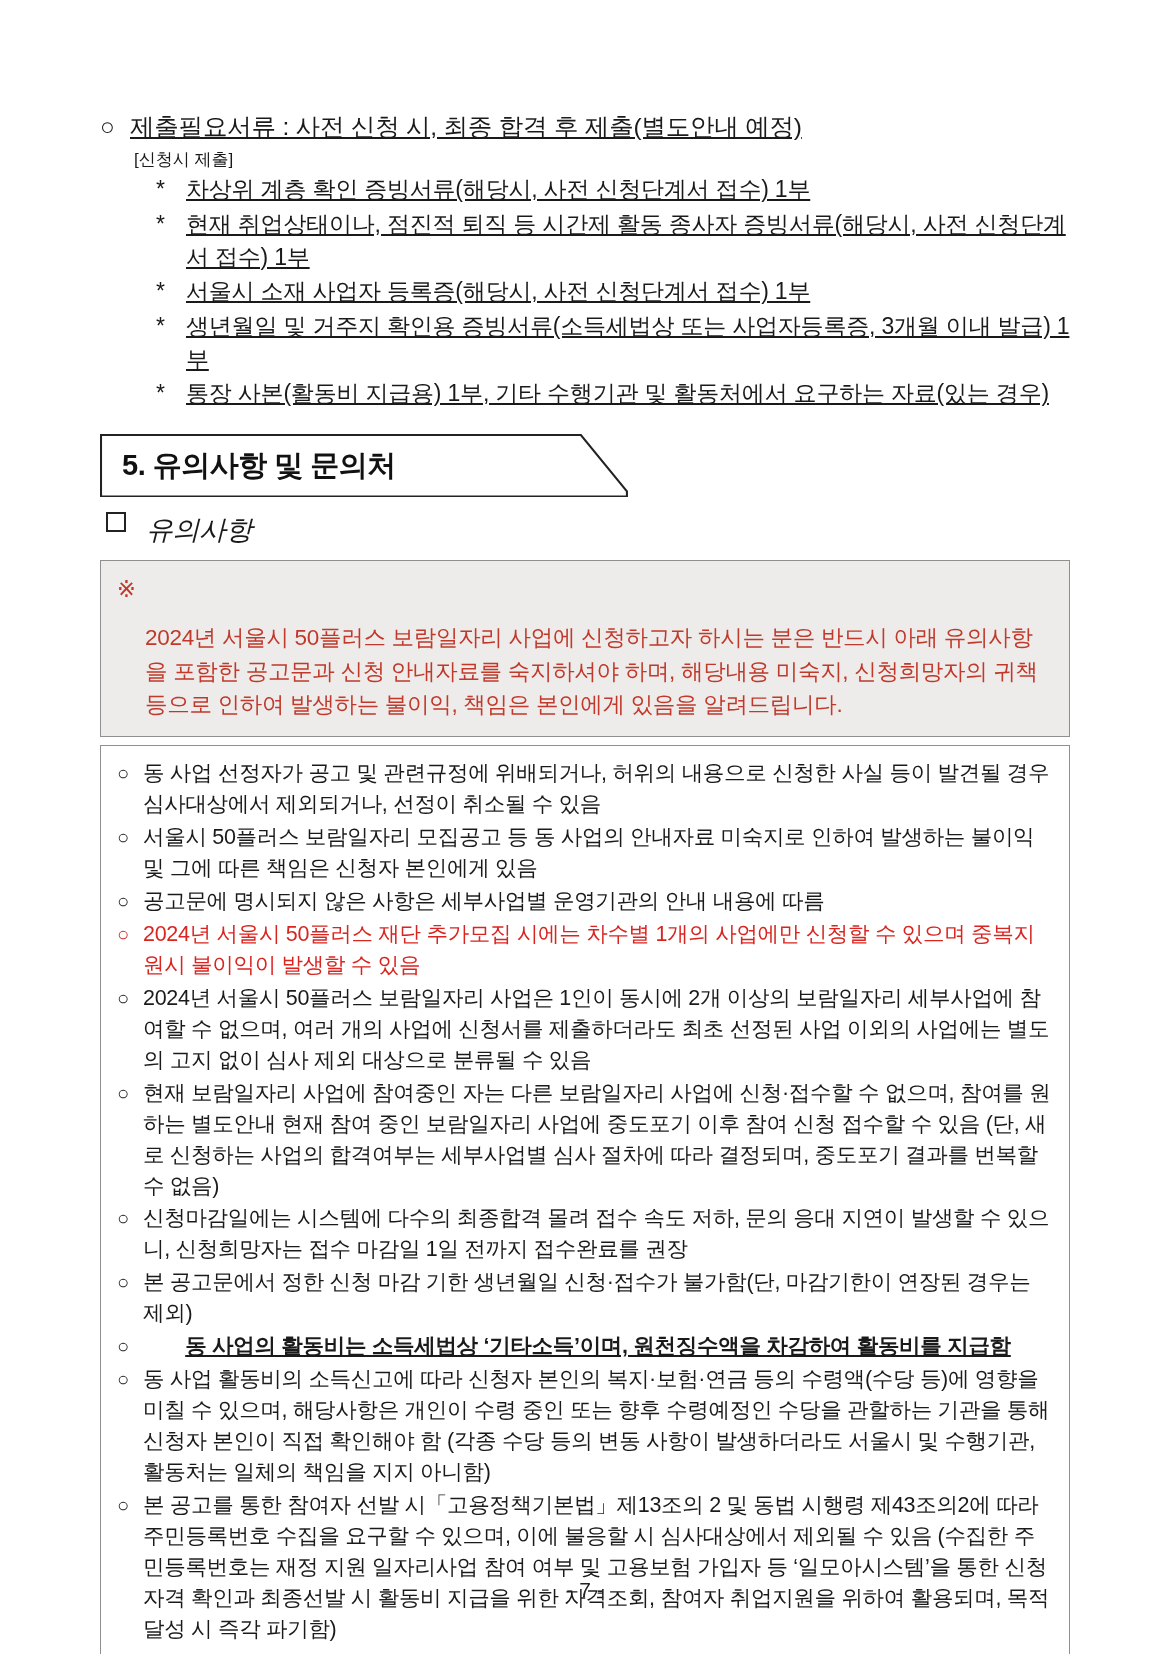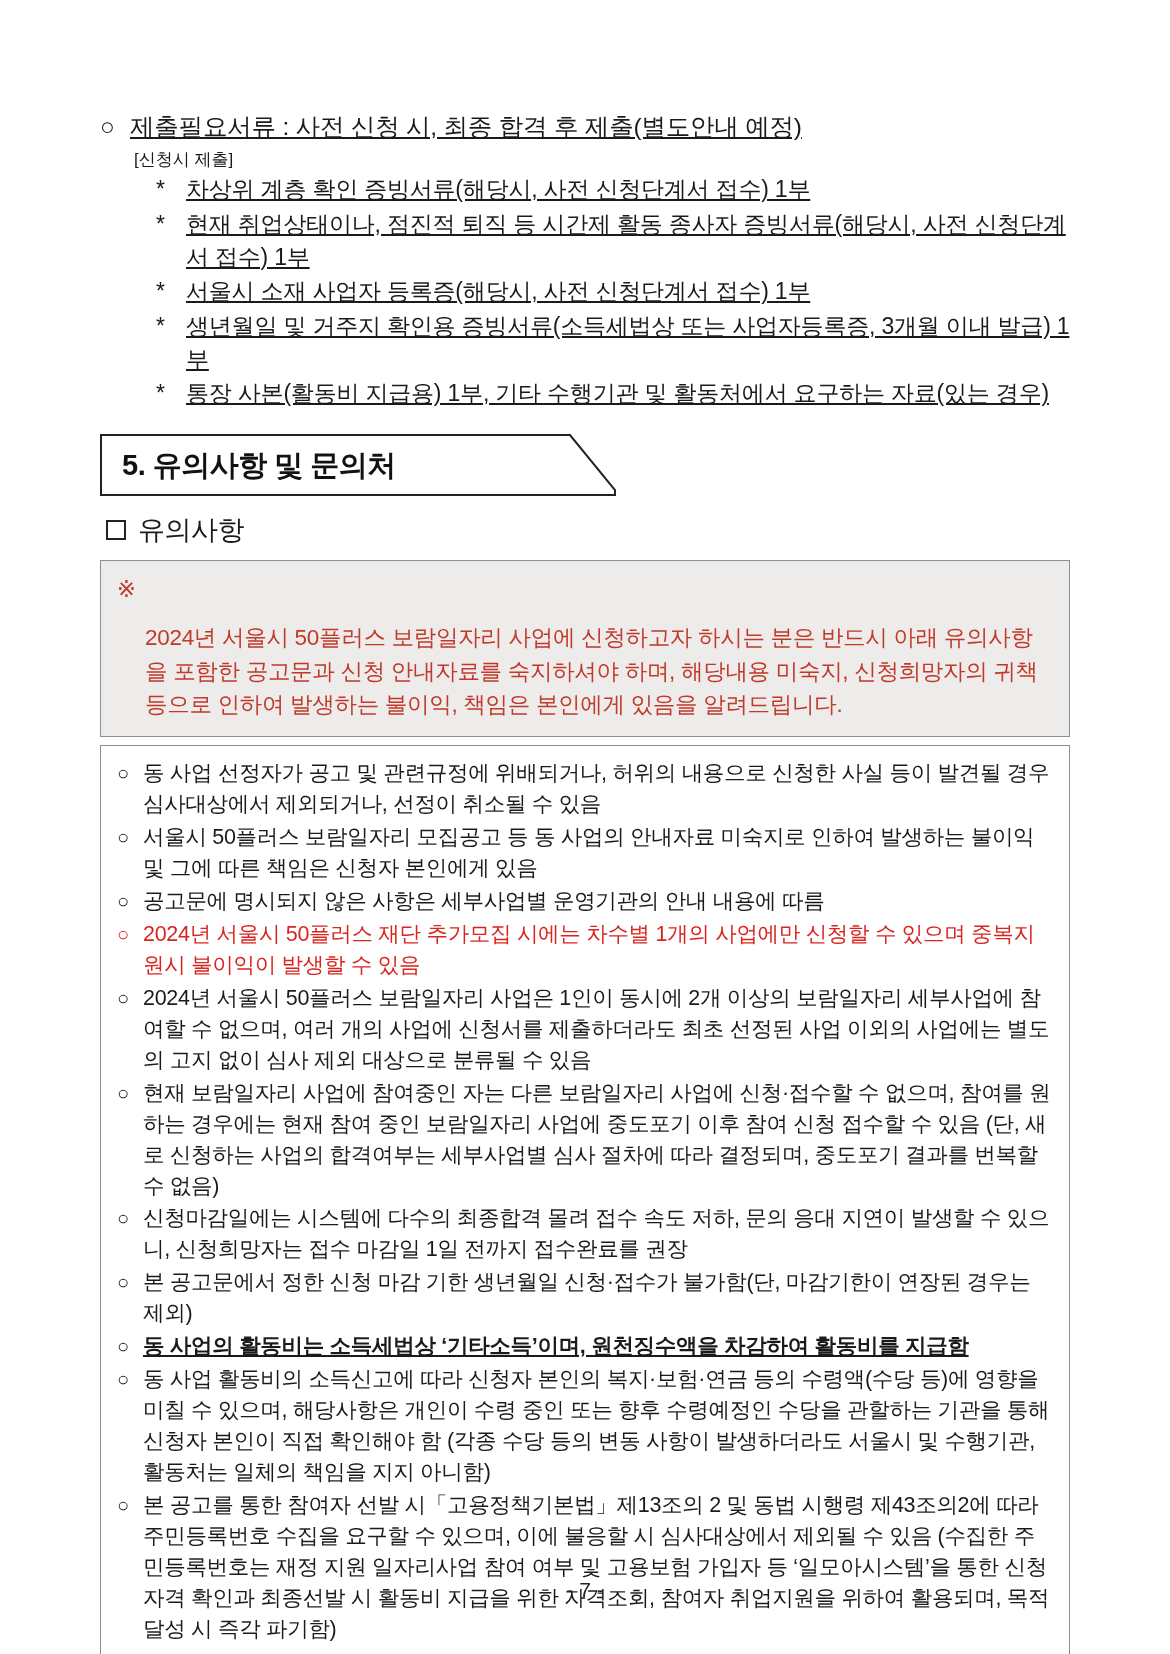--- a/index.html
+++ b/index.html
@@ -49,43 +49,44 @@
   }
   .indent-cont { padding-left: 30px; }
 
   
   .section-banner {
     position: relative;
     margin-top: 24px;
     margin-bottom: 10px;
     width: 516px;
     height: 62px;
+    padding-left: 12px;
   }
   .section-banner svg {
     position: absolute;
     inset: 0;
   }
   .section-banner .label {
     position: absolute;
     left: 22px;
     top: 12px;
     font-size: 29px;
     font-weight: bold;
     letter-spacing: -0.5px;
     color: #111;
   }
 
   
   .sub-head {
     display: flex;
-    align-items: center;
-    gap: 12px;
+    gap: 20px;
     margin: 16px 0 12px 6px;
     font-size: 27px;
     letter-spacing: -0.5px;
+    font-style: italic;
   }
   .sq {
     display: inline-block;
     width: 20px;
     height: 20px;
     border: 2px solid #222;
     box-sizing: border-box;
   }
 
   
@@ -125,21 +126,21 @@
     margin-bottom: 2px;
   }
   .li .o {
     flex: 0 0 auto;
     width: 26px;
     font-size: 20px;
     line-height: 1.5;
   }
   .li .body { flex: 1 1 auto; }
   .li.red, .li.red .o { color: #d9241f; }
-  .li.bold .body { font-weight: bold; }
+  .li.bold .body { font-weight: bold; text-align: center; }
   .li.bold.underline .body { text-decoration: underline; }
 
   
   .footer {
     position: absolute;
     left: 0;
     right: 0;
     bottom: 52px;
     text-align: center;
     font-size: 21px;
@@ -229,21 +230,21 @@
       <span class="body">2024년 서울시 50플러스 재단 추가모집 시에는 차수별 1개의 사업에만 신청할 수 있으며 중복지원시 불이익이 발생할 수 있음</span>
     </div>
 
     <div class="li">
       <span class="o">○</span>
       <span class="body">2024년 서울시 50플러스 보람일자리 사업은 1인이 동시에 2개 이상의 보람일자리 세부사업에 참여할 수 없으며, 여러 개의 사업에 신청서를 제출하더라도 최초 선정된 사업 이외의 사업에는 별도의 고지 없이 심사 제외 대상으로 분류될 수 있음</span>
     </div>
 
     <div class="li">
       <span class="o">○</span>
-      <span class="body">현재 보람일자리 사업에 참여중인 자는 다른 보람일자리 사업에 신청·접수할 수 없으며, 참여를 원하는 경우에는 현재 참여 중인 보람일자리 사업에 중도포기 이후 참여 신청 접수할 수 있음 (단, 새로 신청하는 사업의 합격여부는 세부사업별 심사 절차에 따라 결정되며, 중도포기 결과를 번복할 수 없음)</span>
+      <span class="body">현재 보람일자리 사업에 참여중인 자는 다른 보람일자리 사업에 신청·접수할 수 없으며, 참여를 원하는 별도안내 현재 참여 중인 보람일자리 사업에 중도포기 이후 참여 신청 접수할 수 있음 (단, 새로 신청하는 사업의 합격여부는 세부사업별 심사 절차에 따라 결정되며, 중도포기 결과를 번복할 수 없음)</span>
     </div>
 
     <div class="li">
       <span class="o">○</span>
       <span class="body">신청마감일에는 시스템에 다수의 최종합격 몰려 접수 속도 저하, 문의 응대 지연이 발생할 수 있으니, 신청희망자는 접수 마감일 1일 전까지 접수완료를 권장</span>
     </div>
 
     <div class="li">
       <span class="o">○</span>
       <span class="body">본 공고문에서 정한 신청 마감 기한 생년월일 신청·접수가 불가함(단, 마감기한이 연장된 경우는 제외)</span>

